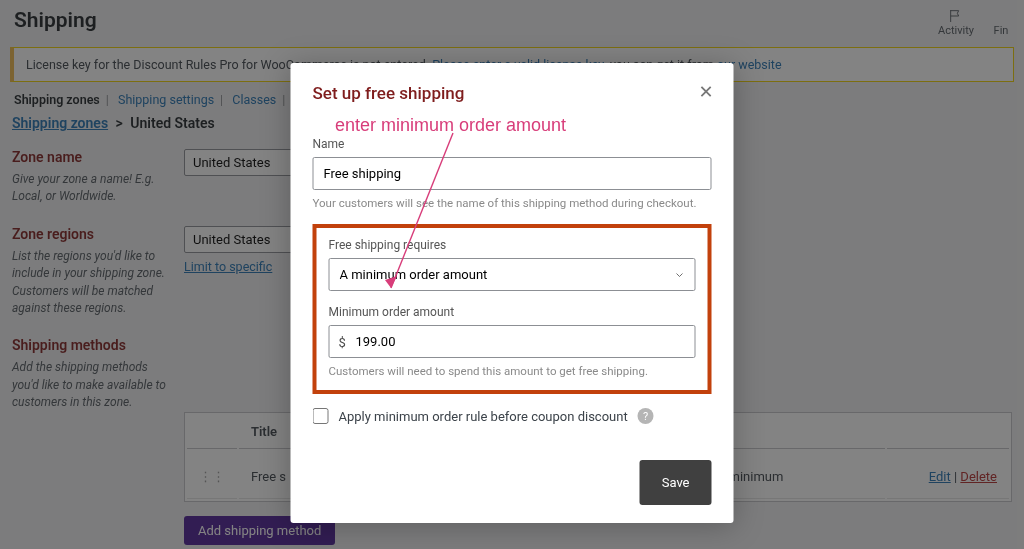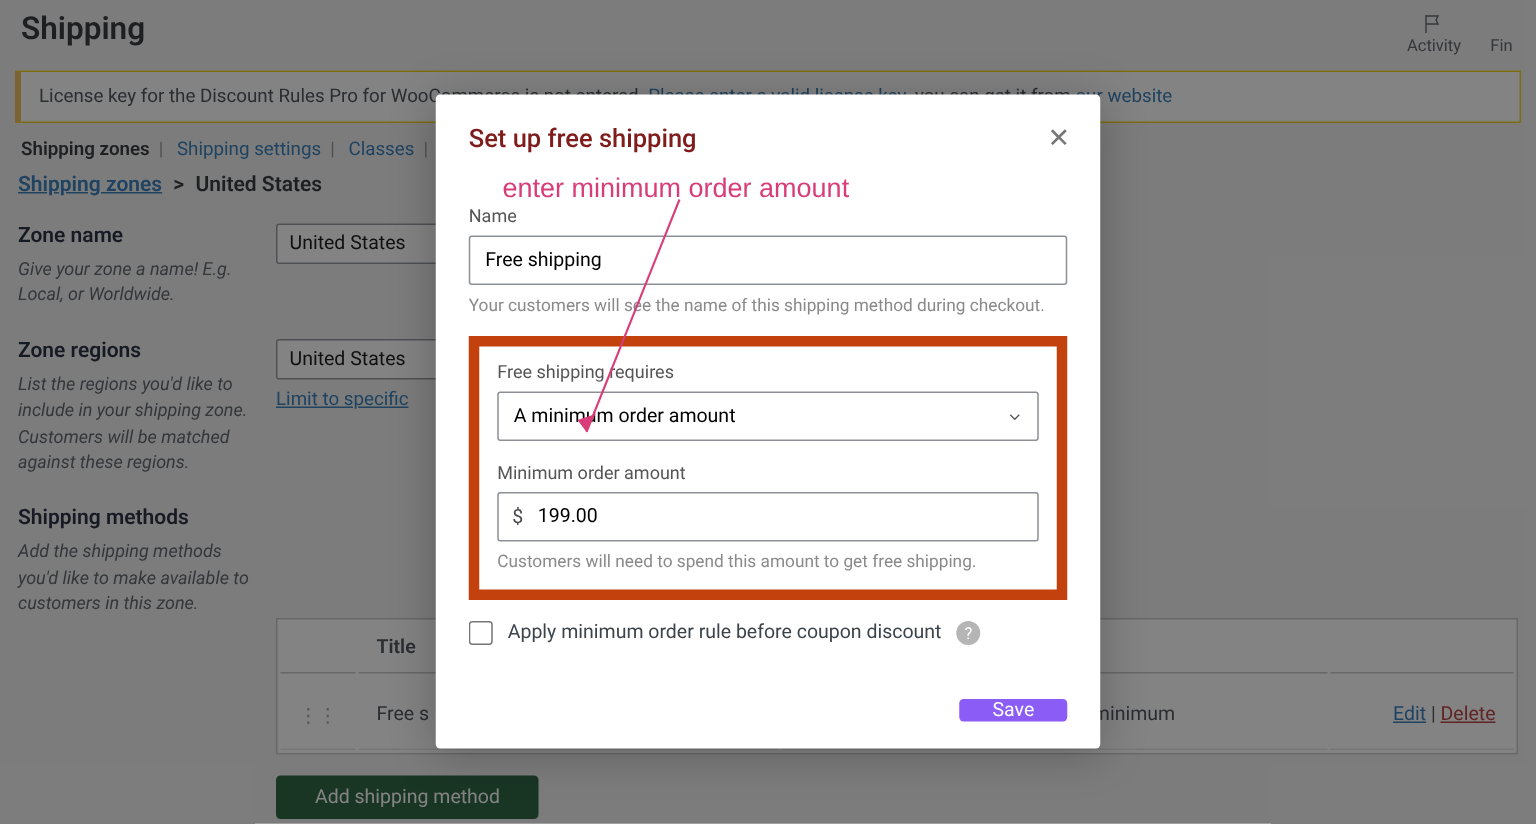--- a/index.html
+++ b/index.html
@@ -24,59 +24,59 @@
 
   
   .crumb{padding:6px 12px 12px;font-size:14px;color:#1d2327;}
   .crumb .lnk{color:#2271b1;text-decoration:underline;font-weight:600;}
   .crumb .sep{padding:0 4px;font-weight:600;}
   .crumb .cur{font-weight:600;}
 
   
   .form-row{display:flex;padding:6px 12px 14px;align-items:flex-start;gap:0;}
   .form-row .lbl{width:172px;}
-  .form-row .lbl .t{font-weight:600;font-size:14px;color:#0f172a;padding-bottom:6px;}
+  .form-row .lbl .t{font-weight:600;font-size:14px;color:#7f1d1d;padding-bottom:6px;}
   .form-row .lbl .d{font-size:12px;color:#50575e;line-height:1.45;padding-right:12px;font-style:italic;}
   .form-row .fld input[type=text]{border:1px solid #8c8f94;background:#fff;padding:5px 8px;font-size:13px;border-radius:2px;}
   .fld a.link{color:#2271b1;text-decoration:underline;font-size:12.5px;display:inline-block;margin-top:6px;}
   .input-zone{width:430px;}
 
   
   .tbl{margin:0 0 0 184px;width:calc(100% - 196px);border:1px solid #c3c4c7;background:#fff;}
   .tbl th{background:#fff;border-bottom:1px solid #c3c4c7;font-weight:600;font-size:13px;text-align:left;padding:9px 12px;}
   .tbl td{padding:18px 12px 14px;border-bottom:1px solid #e5e5e5;font-size:13px;color:#3c434a;vertical-align:top;}
   .tbl .titlecol{width:280px;}
   .tbl .handle{width:30px;text-align:center;color:#999;cursor:grab;}
   .tbl .actions{text-align:right;font-size:13px;}
   .tbl .actions .edit{color:#2271b1;}
   .tbl .actions .del{color:#b32d2e;}
 
   .addbtn,.savebtn,.primarybtn{border:none;border-radius:3px;cursor:pointer;font-size:13px;}
-  .addbtn{background:#14532d;color:#fff;padding:7px 26px;margin:14px 0 0 184px;}
-  .primarybtn{background:#8b5cf6;color:#fff;padding:0 22px;}
+  .addbtn{background:#4c1d95;color:#fff;padding:7px 14px;margin:14px 0 0 184px;}
+  .primarybtn{background:#404040;color:#fff;padding:15px 22px;}
 
   
   .dim{position:absolute;inset:0;background:rgba(30,30,30,0.55);}
 
   
   .modal{position:absolute;top:63px;left:50%;transform:translateX(-50%);width:443px;background:#fff;border-radius:3px;box-shadow:0 3px 30px rgba(0,0,0,.25);padding:20px 22px 18px;}
   .modal h2{font-size:17px;font-weight:500;color:#7f1d1d;margin-bottom:34px;}
   .modal .close{position:absolute;top:18px;right:20px;color:#777;font-size:18px;cursor:pointer;}
   .mlabel{font-size:12px;color:#555;padding-bottom:6px;display:block;}
   .minput{width:100%;border:1px solid #8c8f94;border-radius:2px;padding:8px 10px;font-size:13px;}
   .mselect{width:100%;border:1px solid #8c8f94;border-radius:2px;padding:8px 10px;font-size:13px;background:#fff;appearance:none;}
   .selwrap{position:relative;}
   .selwrap svg{position:absolute;right:10px;top:50%;transform:translateY(-50%);width:12px;height:12px;stroke:#555;stroke-width:1.7;fill:none;pointer-events:none;}
   .mhelp{font-size:11.5px;color:#8a8a8a;padding-top:6px;}
   .mgroup{margin-bottom:14px;}
-  .redbox{border:7px solid #c2410c;padding:10px 12px 8px;margin-bottom:14px;}
+  .redbox{border:4px solid #c2410c;padding:10px 12px 8px;margin-bottom:14px;}
   .currwrap{position:relative;}
   .currwrap .sym{position:absolute;left:10px;top:50%;transform:translateY(-50%);font-size:13px;color:#4a4a4a;}
   .currwrap input{padding-left:26px;}
-  .chkrow{display:flex;gap:10px;font-size:13px;color:#3c434a;margin-bottom:36px;}
+  .chkrow{display:flex;align-items:center;gap:10px;font-size:13px;color:#3c434a;margin-bottom:36px;}
   .chkrow input{width:16px;height:16px;}
   .qmark{width:16px;height:16px;border-radius:50%;background:#b5b5b5;color:#fff;font-size:11px;display:inline-flex;align-items:center;justify-content:center;}
   .modal-footer{text-align:right;}
 
   
   .anno-text{position:absolute;top:115px;left:335px;color:#d83d7a;font-size:18px;font-family:"Segoe UI",sans-serif;pointer-events:none;z-index:10;}
   .anno-arrow{position:absolute;top:128px;left:383px;width:80px;height:170px;pointer-events:none;z-index:10;}
 </style>
 </head>
 <body>

